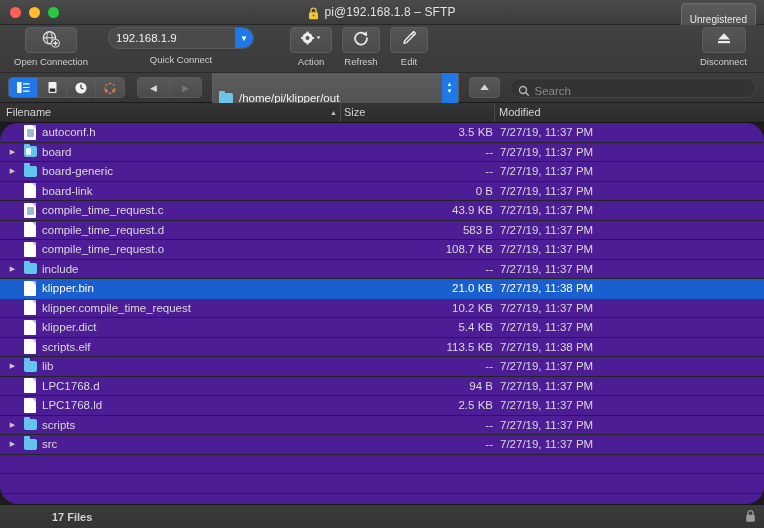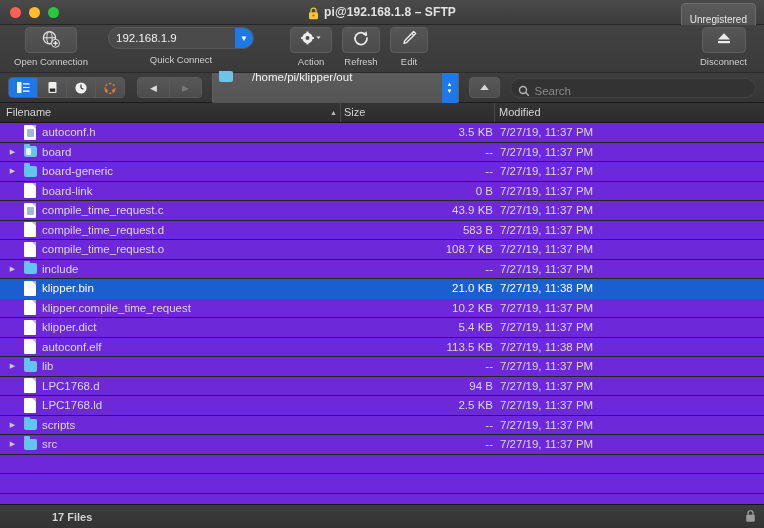--- a/index.html
+++ b/index.html
@@ -57,21 +57,21 @@
     top: 0; bottom: 0;
     display: flex;
     align-items: center;
     justify-content: center;
     gap: 5px;
     pointer-events: none;
   }
   .title-text {
     color: #e2e2e2;
     font-size: 12px;
-    font-weight: bold;
+    font-weight: normal;
     letter-spacing: 0.1px;
   }
   .lock-icon {
     width: 11px; height: 13px;
     display: inline-block;
   }
 
   .unregistered {
     position: absolute;
     right: 8px;
@@ -203,25 +203,24 @@
   .nav-btn:last-child { border-right: none; color: #777; }
 
   .path-field {
     flex: 1;
     margin-left: 10px;
     height: 35px;
     background: linear-gradient(to bottom, #5c5c5c, #545454);
     border: 1px solid #616161;
     border-radius: 4px;
     display: flex;
-    align-items: flex-start;
+    align-items: flex-end;
     box-sizing: border-box;
     overflow: hidden;
     max-width: 320px;
-    gap: 13px;
   }
   .folder-glyph {
     width: 14px; height: 11px;
     background: #6ec3e8;
     border-radius: 1px 2px 2px 2px;
     margin-left: 6px;
     position: relative;
     flex-shrink: 0;
   }
   .folder-glyph::before {
@@ -309,23 +308,24 @@
   .sort-arrow {
     position: absolute;
     top: 6px;
     color: #bdbdbd;
     font-size: 7px;
   }
 
   
   .filelist {
     flex: 1;
-    background: #6d28d9;
-    overflow: hidden;
-    position: relative;
+    background: #4c1d95;
+    overflow: hidden;
+    position: relative;
+    border-radius: 18px;
   }
   .row {
     height: 19.5px;
     border-bottom: 1px solid #242424;
     position: relative;
     display: flex;
     align-items: center;
     box-sizing: border-box;
     color: #d9d9d9;
     font-size: 11.5px;
@@ -709,21 +709,21 @@
           <span class="ficon"></span>
         </span>
         <span class="row-name">klipper.dict</span>
         <span class="row-size">5.4 KB</span>
         <span class="row-mod">7/27/19, 11:37 PM</span>
       </div>
       <div class="row">
         <span class="row-icon">
           <span class="ficon"></span>
         </span>
-        <span class="row-name">autoconf.elf</span>
+        <span class="row-name">scripts.elf</span>
         <span class="row-size">113.5 KB</span>
         <span class="row-mod">7/27/19, 11:38 PM</span>
       </div>
       <div class="row">
         <span class="disclosure">▶</span>
         <span class="row-icon">
           <span class="dicon"></span>
         </span>
         <span class="row-name">lib</span>
         <span class="row-size">--</span>

